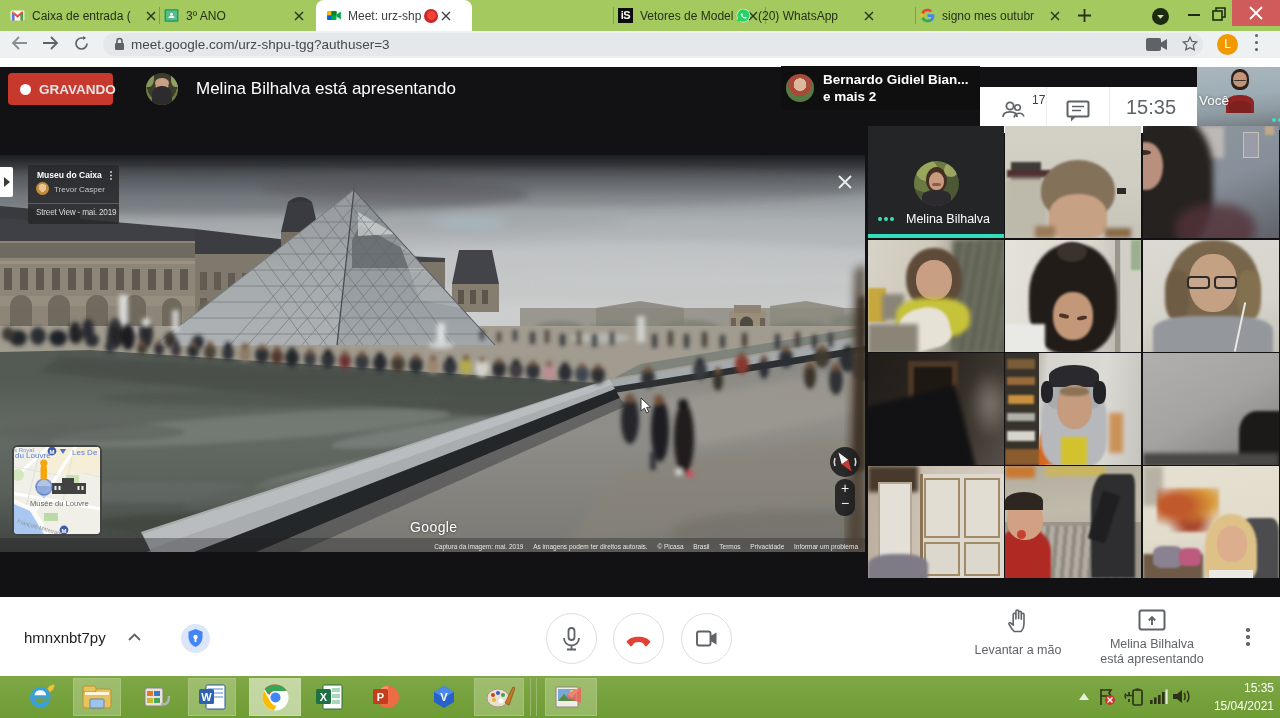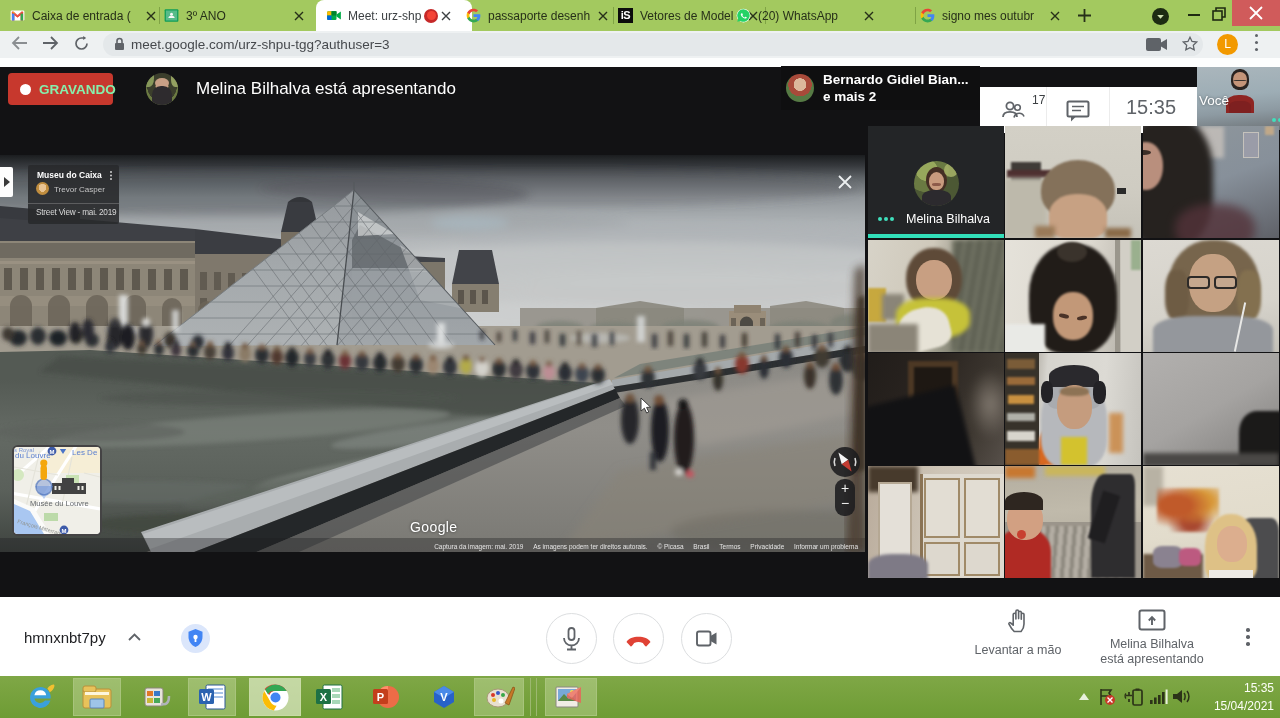--- a/index.html
+++ b/index.html
@@ -20,21 +20,21 @@
   #activetab .tx { width:10px; height:10px; flex:0 0 auto; }
   #toolbar { left:0; top:31px; width:1280px; height:27px; background:#eef1f2; }
   #toolbar2 { left:0; top:58px; width:1280px; height:9px; background:#fdfefe; }
   #omnibox { position:absolute; left:103px; top:33px; width:1100px; height:23px; border-radius:12px; background:#e4e8ea; }
   #urltext { position:absolute; left:131px; top:37px; font-size:13.5px; color:#46494d; }
 
   
   #meet { left:0; top:67px; width:1280px; height:530px; background:#121214; }
   #meethead-white { position:absolute; left:980px; top:0px; width:217px; height:46px; background:#fff; }
   #voce { position:absolute; left:1197px; top:0px; width:83px; height:63px; overflow:hidden; }
-  #gravando { position:absolute; left:8px; top:6px; width:105px; height:32px; background:#c7382d; border-radius:4px; color:#86efac; font-weight:bold; font-size:13.5px; display:flex; align-items:center; }
+  #gravando { position:absolute; left:8px; top:6px; width:105px; height:32px; background:#c7382d; border-radius:4px; color:#e5e5e5; font-weight:bold; font-size:13.5px; display:flex; align-items:center; }
   #gravando .dot { width:11px; height:11px; border-radius:50%; background:#fff; margin:0 8px 0 12px; flex:0 0 auto; }
   #bern { position:absolute; left:781px; top:66px; width:199px; height:44px; background:#0f0f10; color:#fff; }
 
   
   .tile { position:absolute; width:136px; height:112px; overflow:hidden; }
 
   
   #botbar { left:0; top:597px; width:1280px; height:79px; background:#fff; }
   .ctl { position:absolute; top:16px; width:51px; height:51px; border:1px solid #dcdee0; border-radius:50%; background:#fff; }
   #taskbar { left:0; top:676px; width:1280px; height:42px; background:linear-gradient(#7fa746,#6e9c34); }
@@ -85,32 +85,20 @@
       </svg>
       <span class="ttl" style="color:#3c4043;">Meet: urz-shp</span>
       <span style="display:inline-block;width:14px;height:14px;border-radius:50%;background:#c62828;margin:0 3px;position:relative;flex:0 0 auto;">
         <span style="position:absolute;left:2.5px;top:2.5px;width:9px;height:9px;border-radius:50%;background:#f44336;"></span>
       </span>
       <svg class="tx" style="margin-right:6px;" viewBox="0 0 10 10">
         <path d="M1 1l8 8M9 1l-8 8" stroke="#3c4043" stroke-width="1.4"></path>
       </svg>
     </div>
 
-    <div class="tab" style="left:466px;width:144px;">
-      <svg class="fav" viewBox="0 0 24 24">
-        <path fill="#4285F4" d="M23 12.3c0-.8-.1-1.6-.2-2.3H12v4.5h6.2c-.3 1.4-1.1 2.7-2.3 3.5v2.9h3.7C21.8 18.8 23 15.9 23 12.3z"></path>
-        <path fill="#34A853" d="M12 23c3 0 5.5-1 7.3-2.7l-3.7-2.9c-1 .7-2.3 1.1-3.6 1.1-2.9 0-5.3-2-6.2-4.6H2v2.9C3.9 20.5 7.7 23 12 23z"></path>
-        <path fill="#FBBC05" d="M5.8 13.9c-.2-.7-.4-1.4-.4-2.2s.1-1.5.4-2.2V6.6H2C1.4 8.2 1 10 1 11.7s.4 3.5 1 5.1l3.8-2.9z"></path>
-        <path fill="#EA4335" d="M12 5.2c1.6 0 3.1.6 4.2 1.7l3.2-3.2C17.5 1.9 15 1 12 1 7.7 1 3.9 3.5 2 7.2l3.8 2.9c.9-2.7 3.3-4.9 6.2-4.9z"></path>
-      </svg>
-      <span class="ttl">passaporte desenh</span>
-      <svg class="tx" viewBox="0 0 10 10">
-        <path d="M1 1l8 8M9 1l-8 8" stroke="#273019" stroke-width="1.4"></path>
-      </svg>
-    </div>
     <div class="tabsep" style="left:613px;"></div>
 
     <div class="tab" style="left:618px;width:142px;">
       <span class="fav" style="background:#0c0c0c;color:#fff;font-weight:bold;font-size:11px;text-align:center;line-height:15px;letter-spacing:-0.5px;">iS</span>
       <span class="ttl">Vetores de Model</span>
       <svg class="tx" viewBox="0 0 10 10">
         <path d="M1 1l8 8M9 1l-8 8" stroke="#273019" stroke-width="1.4"></path>
       </svg>
     </div>
     <div class="tabsep" style="left:765px;"></div>

